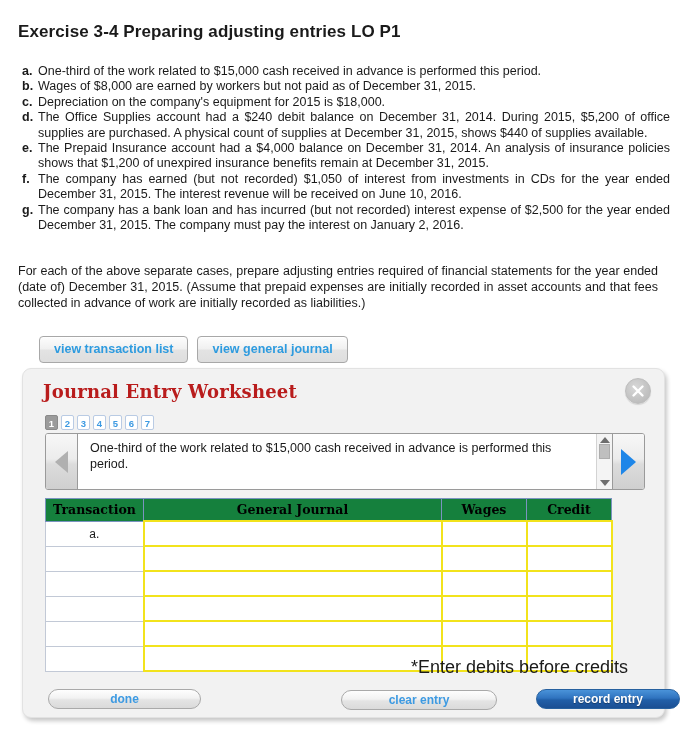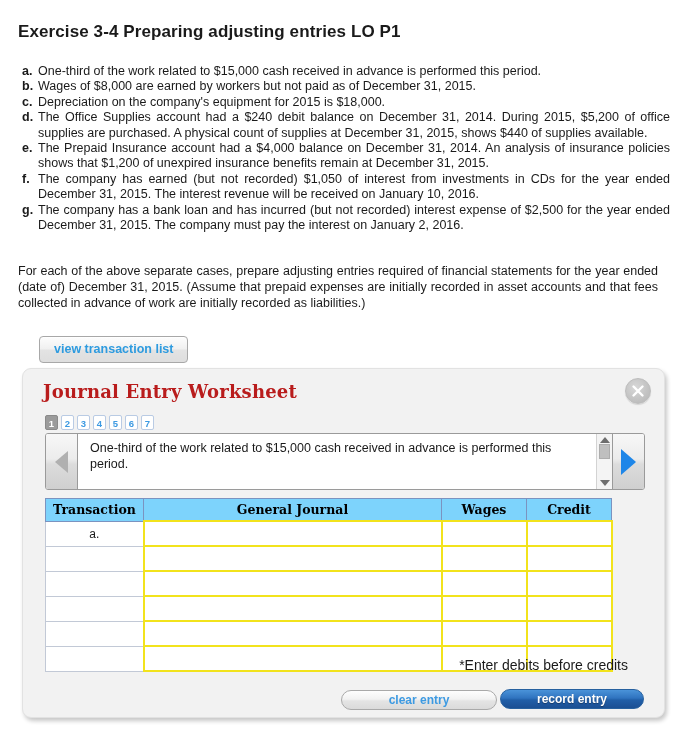--- a/index.html
+++ b/index.html
@@ -251,21 +251,21 @@
   
   .journal-table {
     position: absolute;
     left: 22px;
     top: 129px;
     width: 566px;
     border-collapse: collapse;
     table-layout: fixed;
   }
   .journal-table th {
-    background: #7dd3fc;
+    background: #15803d;
     border: 1px solid #7b93c0;
     font-family: "DejaVu Serif", "Liberation Serif", serif;
     font-size: 12.5px;
     font-weight: bold;
     color: #000000;
     height: 21px;
     padding: 0;
   }
   .journal-table td {
     border: 1px solid #c2c9d6;
@@ -285,21 +285,21 @@
   }
   .cell-input {
     border: 2px solid #f2e31c !important;
     background: #ffffff;
   }
 
   .footnote {
     position: absolute;
     right: 36px;
     top: 288px;
-    font-size: 14px;
+    font-size: 18px;
     color: #1a1a1a;
   }
 
   
   .btn-done {
     position: absolute;
     left: 25px;
     top: 320px;
     width: 153px;
     height: 20px;
@@ -330,20 +330,21 @@
   .pill-light {
     background: linear-gradient(to bottom, #fefefe 0%, #f2f2f2 45%, #e4e4e4 55%, #dadada 100%);
     border: 1px solid #a9a9a9;
     color: #3d9ae2;
   }
   .pill-primary {
     background: linear-gradient(to bottom, #4a93d9 0%, #2f73bf 45%, #215fa8 55%, #1b4f93 100%);
     border: 1px solid #27619f;
     color: #ffffff;
     text-shadow: 0 1px 1px rgba(0,0,0,0.35);
+    margin-left: 36px;
   }
 </style>
 </head>
 <body>
 
 <div class="exercise-title">Exercise 3-4 Preparing adjusting entries LO P1</div>
 
 <div class="problem-list" id="problem-list">
     <div class="problem-item single">
       <div class="problem-letter">a.</div>
@@ -360,32 +361,33 @@
     <div class="problem-item">
       <div class="problem-letter">d.</div>
       <div class="problem-text">The Office Supplies account had a $240 debit balance on December 31, 2014. During 2015, $5,200 of office supplies are purchased. A physical count of supplies at December 31, 2015, shows $440 of supplies available.</div>
     </div>
     <div class="problem-item">
       <div class="problem-letter">e.</div>
       <div class="problem-text">The Prepaid Insurance account had a $4,000 balance on December 31, 2014. An analysis of insurance policies shows that $1,200 of unexpired insurance benefits remain at December 31, 2015.</div>
     </div>
     <div class="problem-item">
       <div class="problem-letter">f.</div>
-      <div class="problem-text">The company has earned (but not recorded) $1,050 of interest from investments in CDs for the year ended December 31, 2015. The interest revenue will be received on January 10, 2016.</div>
+      <div class="problem-text">The company has earned (but not recorded) $1,050 of interest from investments in CDs for the year ended December 31, 2015. The interest revenue will be received on June 10, 2016.</div>
     </div>
     <div class="problem-item">
       <div class="problem-letter">g.</div>
       <div class="problem-text">The company has a bank loan and has incurred (but not recorded) interest expense of $2,500 for the year ended December 31, 2015. The company must pay the interest on January 2, 2016.</div>
     </div>
   </div>
 
 <div class="instructions">For each of the above separate cases, prepare adjusting entries required of financial statements for the year ended (date of) December 31, 2015. (Assume that prepaid expenses are initially recorded in asset accounts and that fees collected in advance of work are initially recorded as liabilities.)</div>
 
 <div class="view-buttons">
   <button class="view-btn">view transaction list</button>
+  <button class="view-btn">view general journal</button>
 </div>
 
 <div class="worksheet-panel">
 
   <div class="panel-title">Journal Entry Worksheet</div>
 
   <div class="close-icon">
     <svg width="24" height="24" viewBox="0 0 24 24" aria-hidden="true">
       <path d="M7.5 7.5 L16.5 16.5 M16.5 7.5 L7.5 16.5" stroke="#ffffff" stroke-width="2.4" stroke-linecap="round" fill="none"></path>
     </svg>
@@ -469,16 +471,17 @@
           <td class="cell-transaction"></td>
           <td class="cell-input"></td>
           <td class="cell-input"></td>
           <td class="cell-input"></td>
         </tr>
       </tbody>
   </table>
 
   <div class="footnote">*Enter debits before credits</div>
 
+  <div class="pill pill-light btn-done">done</div>
   <div class="pill pill-light btn-clear">clear entry</div>
   <div class="pill pill-primary btn-record">record entry</div>
 
 </div>
 
 </body></html>

